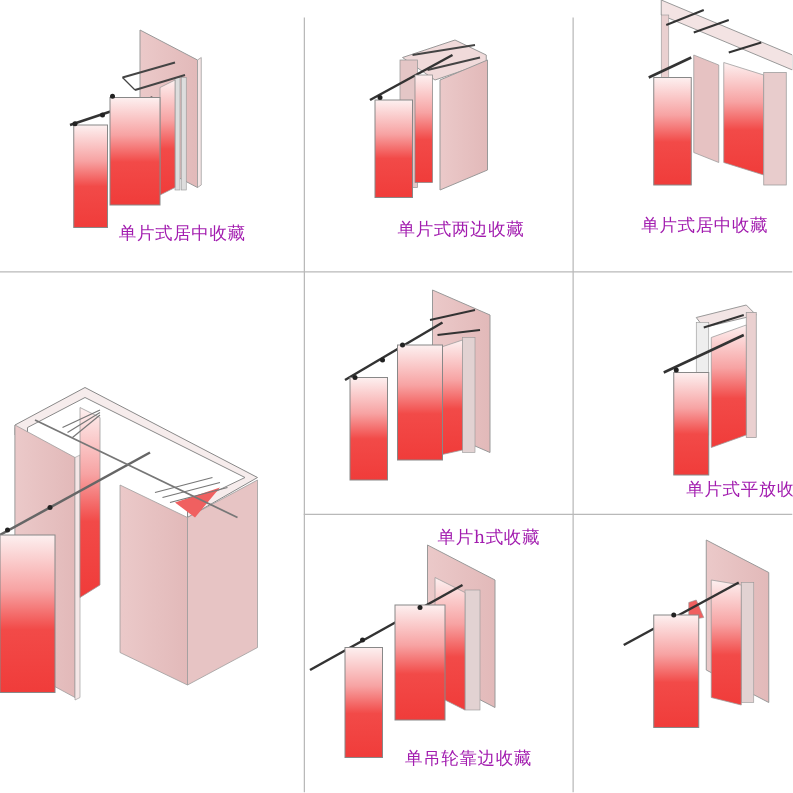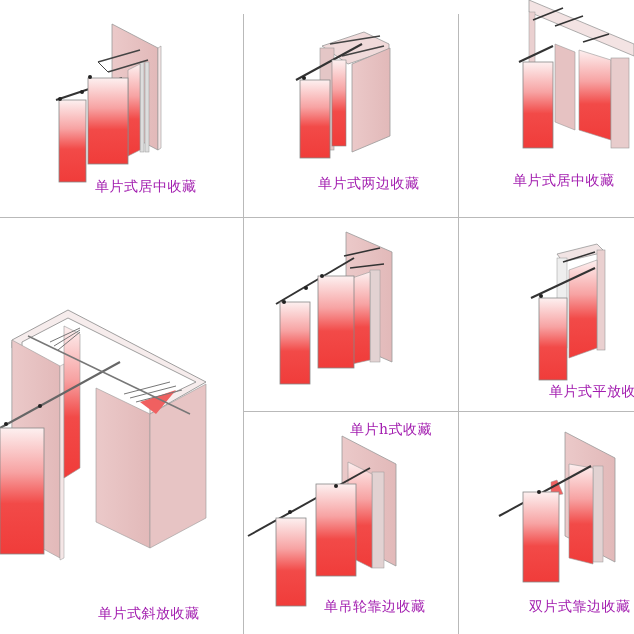--- a/index.html
+++ b/index.html
@@ -100,21 +100,20 @@
     <line x1="58" y1="132" x2="80" y2="114" stroke="#777" stroke-width="1"></line>
     <line x1="124" y1="176" x2="170" y2="164" stroke="#777" stroke-width="1"></line>
     <line x1="130" y1="180" x2="176" y2="168" stroke="#777" stroke-width="1"></line>
     <line x1="136" y1="184" x2="182" y2="172" stroke="#777" stroke-width="1"></line>
     <line x1="0" y1="210" x2="120" y2="144" stroke="#666" stroke-width="2"></line>
     <line x1="28" y1="118" x2="190" y2="196" stroke="#777" stroke-width="1.4"></line>
     <rect x="0" y="210" width="44" height="126" fill="url(#redV)" stroke="#888" stroke-width="0.8"></rect>
     <circle cx="6" cy="206" r="2" fill="#222"></circle>
       <circle cx="40" cy="188" r="2" fill="#222"></circle>
   </svg>
-  <div class="caption" style="left:98px;top:387px;">单片式斜放收藏</div>
 </div>
 
 <div class="cell" style="left:244px;top:218px;width:214px;height:193px;">
   <svg width="214" height="193">
     <polygon points="102,14 148,34 148,144 102,124" fill="url(#wallG)" stroke="#999" stroke-width="0.8"></polygon>
     <rect x="126" y="52" width="10" height="92" fill="#e2d2d2" stroke="#999" stroke-width="0.5"></rect>
     <polygon points="108,60 126,54 126,142 108,146" fill="url(#redV)" stroke="#999" stroke-width="0.6"></polygon>
     <line x1="100" y1="38" x2="136" y2="30" stroke="#333" stroke-width="1.6"></line>
     <line x1="106" y1="50" x2="140" y2="46" stroke="#333" stroke-width="1.6"></line>
     <line x1="32" y1="86" x2="110" y2="40" stroke="#333" stroke-width="2"></line>
@@ -158,14 +157,13 @@
 <div class="cell" style="left:459px;top:412px;width:175px;height:222px;">
   <svg width="175" height="222">
     <polygon points="106,20 156,46 156,150 106,124" fill="url(#wallG)" stroke="#999" stroke-width="0.8"></polygon>
     <rect x="134" y="54" width="10" height="96" fill="#e2d2d2" stroke="#999" stroke-width="0.5"></rect>
     <polygon points="110,52 134,56 134,152 110,146" fill="url(#redV)" stroke="#999" stroke-width="0.6"></polygon>
     <polygon points="92,70 98,68 104,82 92,84" fill="#f06060" stroke="#999" stroke-width="0.5"></polygon>
     <line x1="40" y1="104" x2="132" y2="54" stroke="#333" stroke-width="2"></line>
     <rect x="64" y="80" width="36" height="90" fill="url(#redV)" stroke="#888" stroke-width="0.8"></rect>
     <circle cx="80" cy="80" r="2" fill="#222"></circle>
   </svg>
-  <div class="caption" style="left:70px;top:186px;">双片式靠边收藏</div>
 </div>
 
 </body></html>

